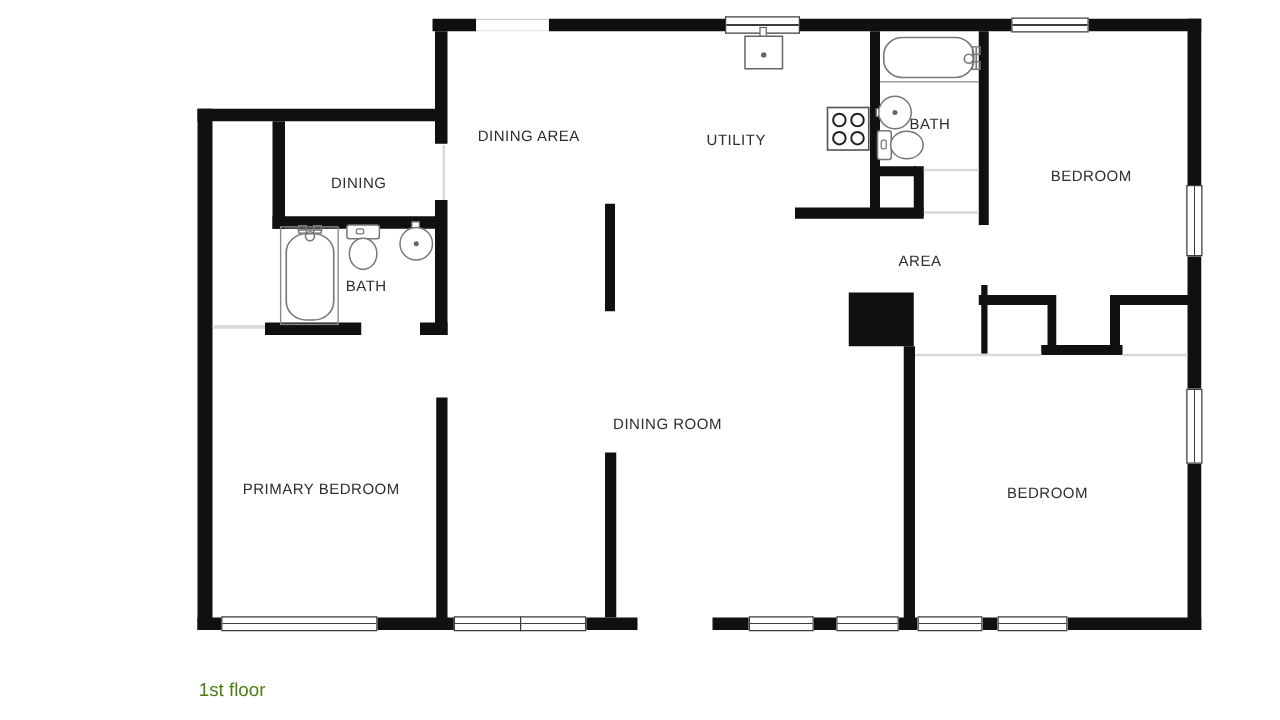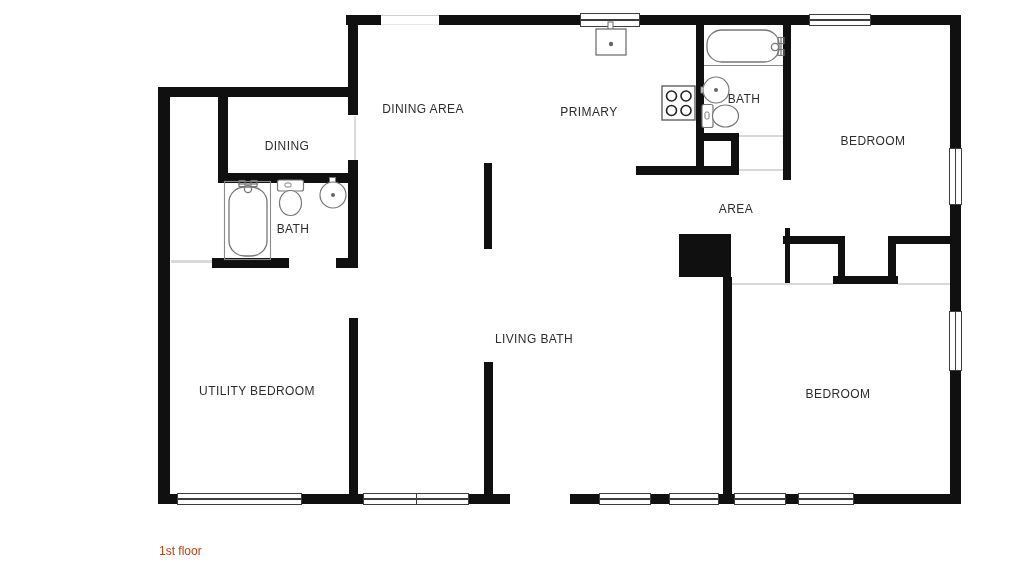--- a/index.html
+++ b/index.html
@@ -8,21 +8,21 @@
   .w{position:absolute;display:block;background:#101010;}
   .win{position:absolute;display:block;background:#fff;border:1px solid #3d3d3d;box-sizing:border-box;}
   .win-h{background-image:linear-gradient(to bottom,transparent 44%,#3d3d3d 44%,#3d3d3d 56%,transparent 56%);}
   .win-v{background-image:linear-gradient(to right,transparent 44%,#3d3d3d 44%,#3d3d3d 56%,transparent 56%);}
   .opening{position:absolute;display:block;background:#fff;border-top:1px solid #d0d0d0;
            border-bottom:1px solid #e6e6e6;box-sizing:border-box;}
   .threshold{position:absolute;display:block;background:#d9d9d9;}
   .fireplace{position:absolute;display:block;background:#101010;}
   .room-label{position:absolute;transform:translate(-50%,-50%);font-size:12px;letter-spacing:.4px;
               color:#2d2d2d;white-space:nowrap;}
-  .floor-label{position:absolute;font-size:12px;color:#c2410c;}
+  .floor-label{position:absolute;font-size:15px;color:#4d7c0f;}
   svg.fixtures{position:absolute;left:0;top:0;pointer-events:none;}
 </style>
 </head>
 <body>
 
 <div class="plan">
 
   <i class="w" style="left:300px;top:15px;width:35px;height:10px"></i>
   <i class="w" style="left:393px;top:15px;width:141px;height:10px"></i>
   <i class="w" style="left:594px;top:15px;width:170px;height:10px"></i>
@@ -138,24 +138,24 @@
     <g fill="#fff" stroke="#555" stroke-width="1.3">
       <rect x="616" y="86" width="33" height="34"></rect>
       <circle cx="625.5" cy="96" r="5" stroke="#222" stroke-width="1.6"></circle>
       <circle cx="640" cy="96" r="5" stroke="#222" stroke-width="1.6"></circle>
       <circle cx="625.5" cy="110.5" r="5" stroke="#222" stroke-width="1.6"></circle>
       <circle cx="640" cy="110.5" r="5" stroke="#222" stroke-width="1.6"></circle>
     </g>
   </svg>
 
   <div class="room-label" style="left:377px;top:109px">DINING AREA</div>
-  <div class="room-label" style="left:543px;top:112px">PRIMARY</div>
+  <div class="room-label" style="left:543px;top:112px">UTILITY</div>
   <div class="room-label" style="left:698px;top:99px">BATH</div>
   <div class="room-label" style="left:827px;top:141px">BEDROOM</div>
   <div class="room-label" style="left:241px;top:146px">DINING</div>
   <div class="room-label" style="left:247px;top:229px">BATH</div>
   <div class="room-label" style="left:690px;top:209px">AREA</div>
-  <div class="room-label" style="left:211px;top:391px">UTILITY BEDROOM</div>
-  <div class="room-label" style="left:488px;top:339px">LIVING BATH</div>
+  <div class="room-label" style="left:211px;top:391px">PRIMARY BEDROOM</div>
+  <div class="room-label" style="left:488px;top:339px">DINING ROOM</div>
   <div class="room-label" style="left:792px;top:394px">BEDROOM</div>
 
   <div class="floor-label" style="left:113px;top:544px">1st floor</div>
 </div>
 
 </body></html>

